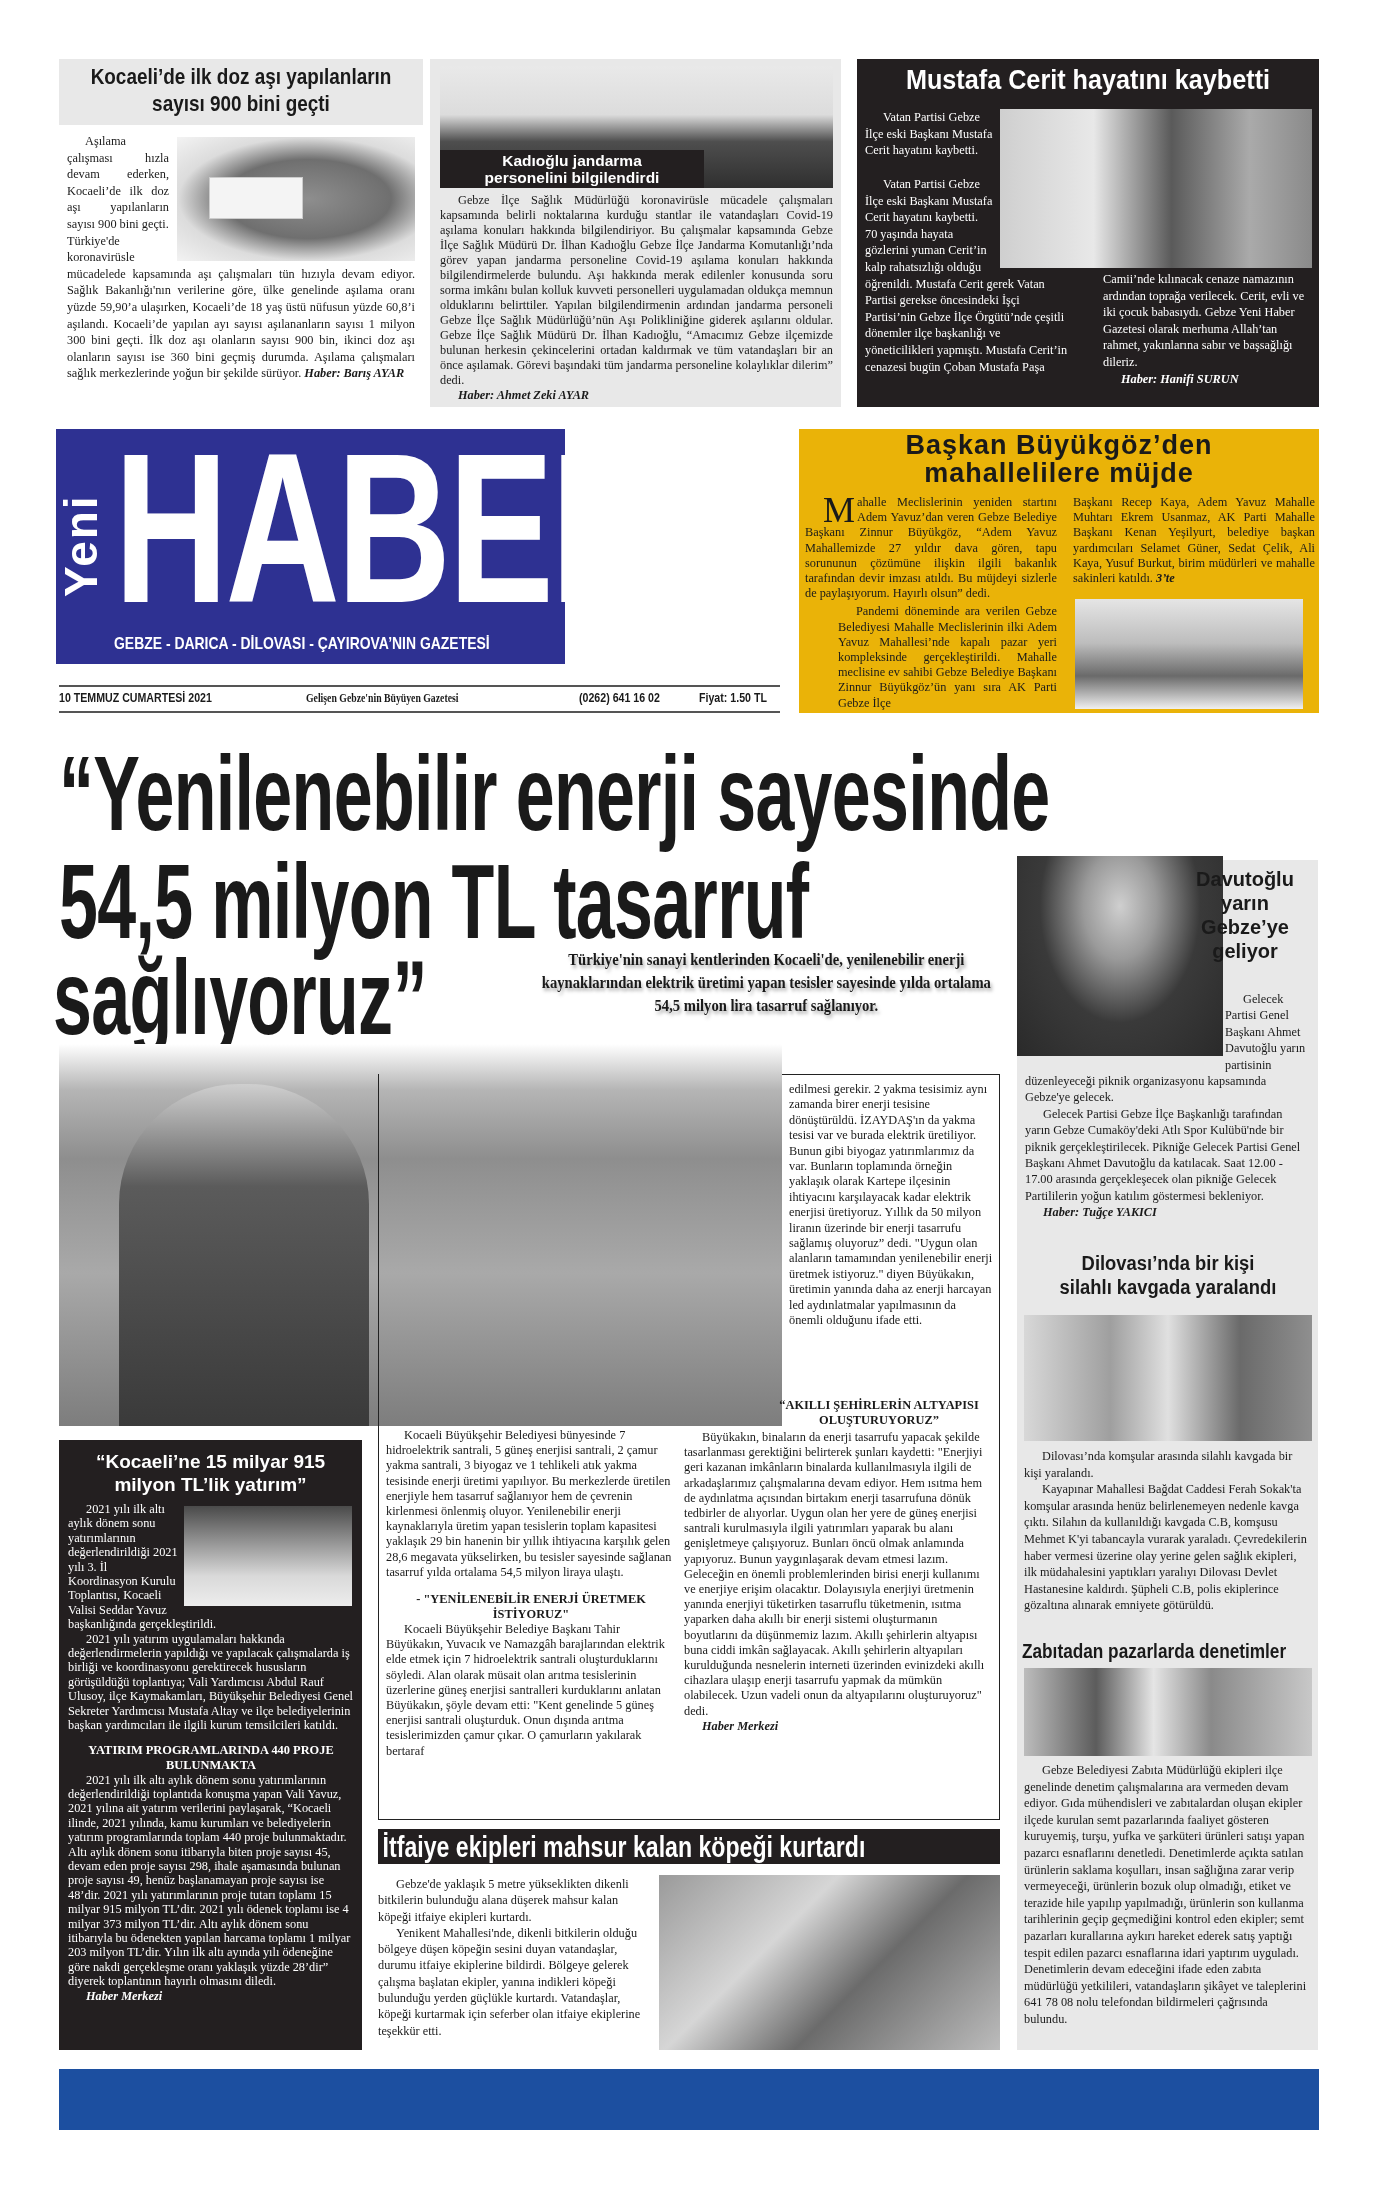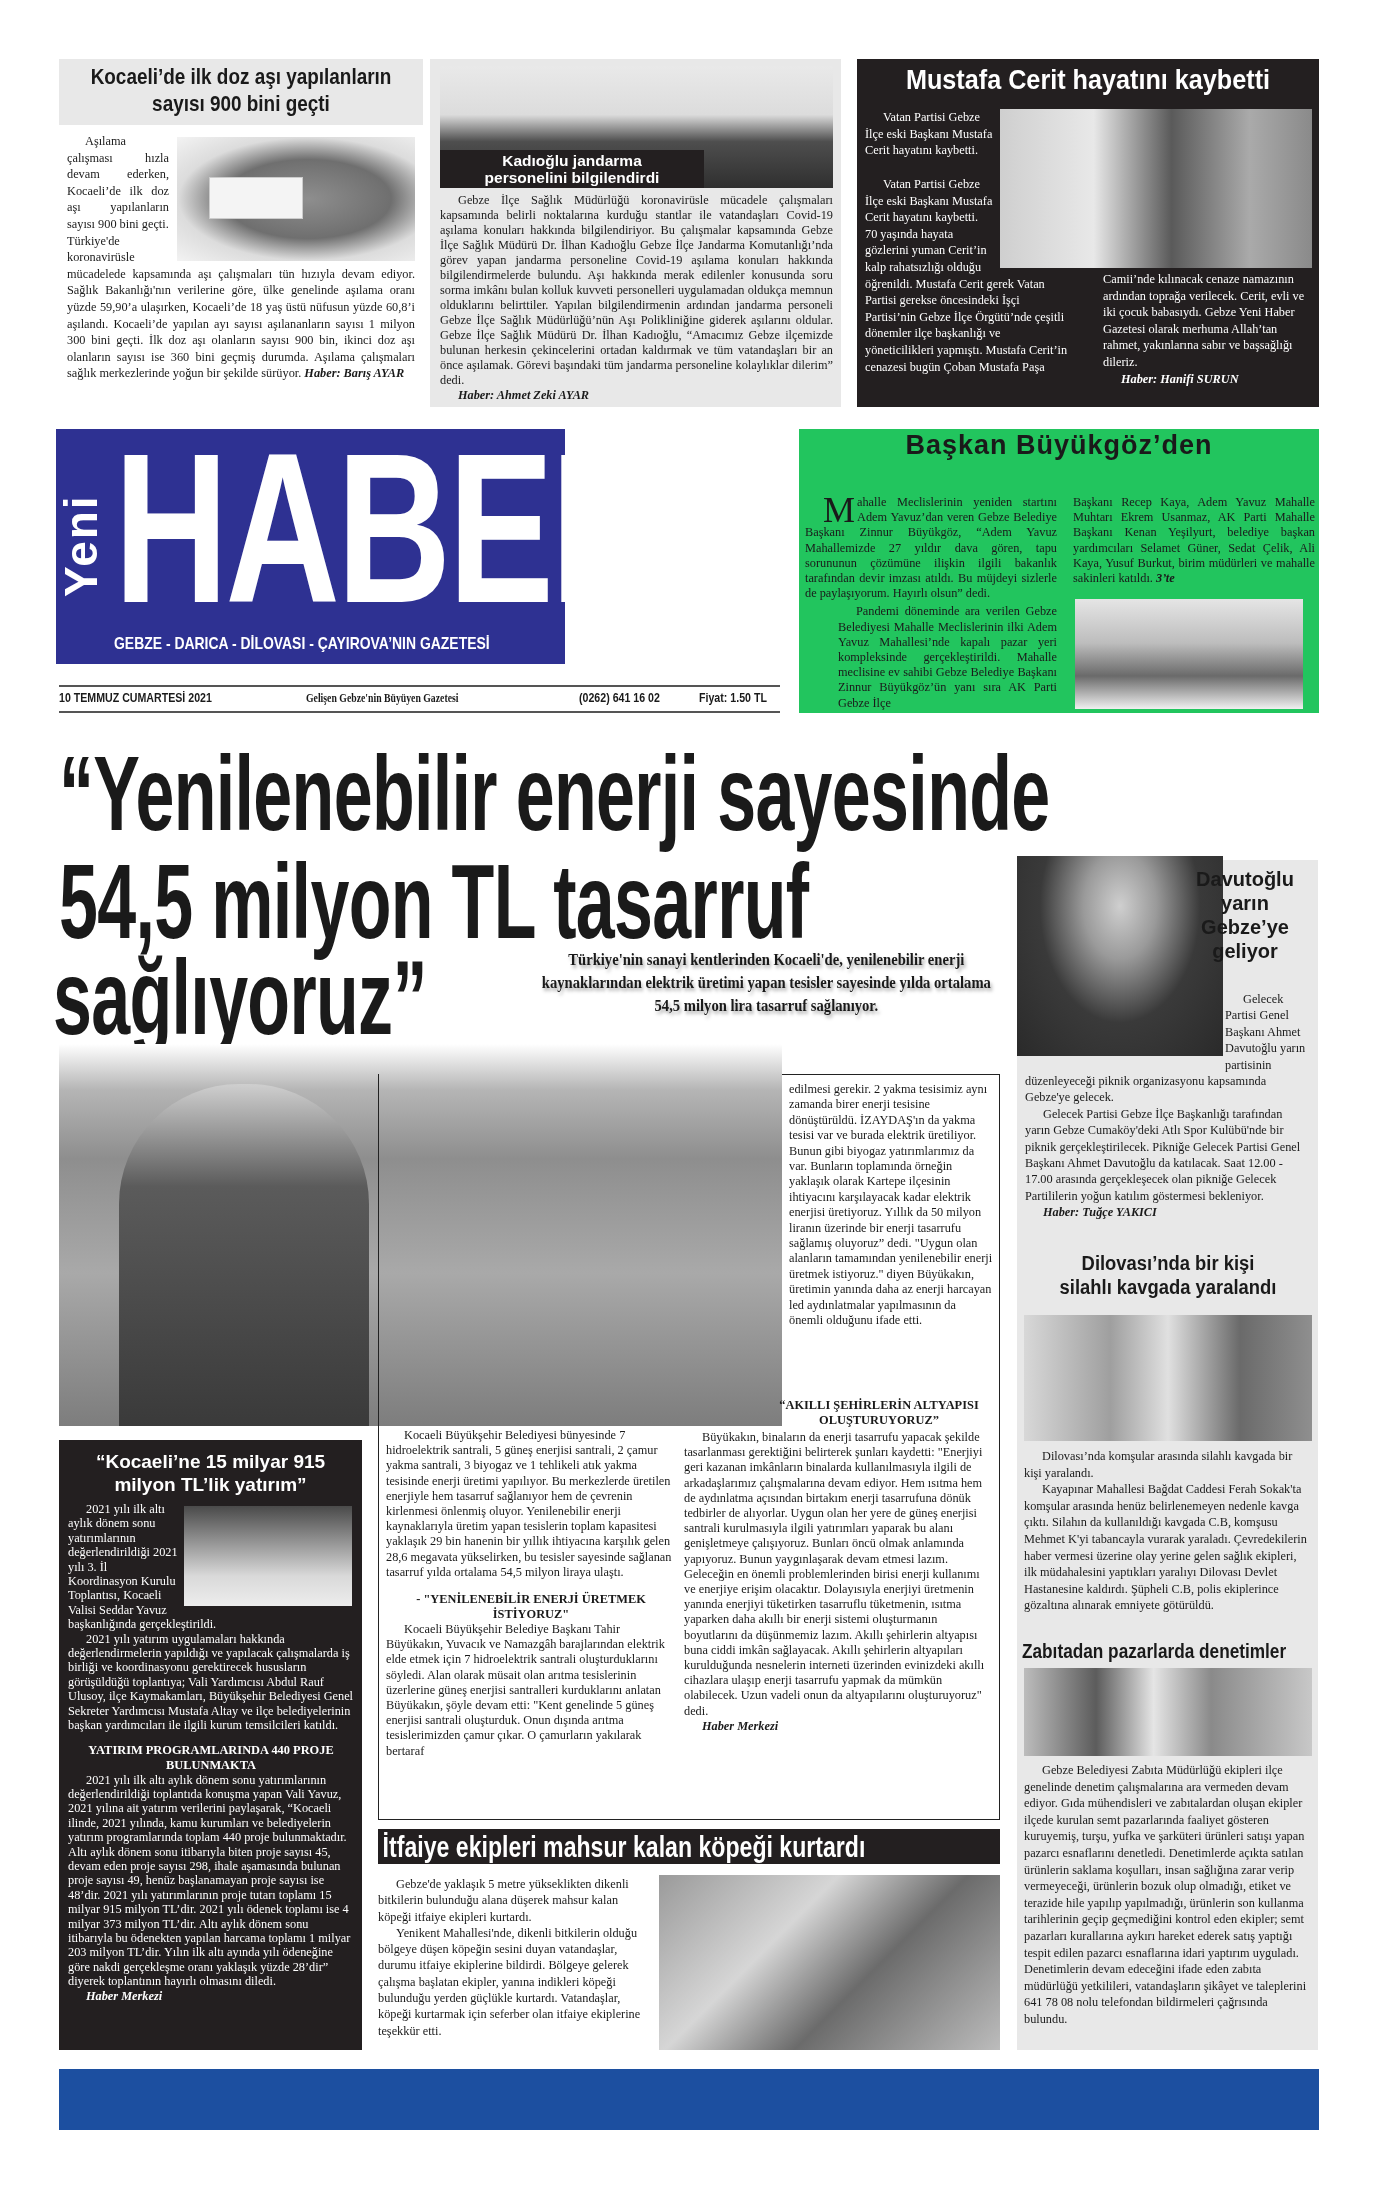--- a/index.html
+++ b/index.html
@@ -74,23 +74,24 @@
   <div class="abs sans" style="left:58px; top:205px; width:448px; color:#fff; font-weight:bold; font-size:17px; line-height:20px; white-space:nowrap; transform:scaleX(0.82); transform-origin:left top;">GEBZE - DARICA - DİLOVASI - ÇAYIROVA’NIN GAZETESİ</div>
 </div>
 
 <div class="abs" style="left:59px; top:685px; width:721px; height:28px; border-top:2px solid #555; border-bottom:2px solid #555; box-sizing:border-box;">
   <span class="abs sans" style="left:0; top:4px; font-weight:bold; font-size:12.5px; transform:scaleX(0.85); transform-origin:left top; white-space:nowrap;">10 TEMMUZ CUMARTESİ 2021</span>
   <span class="abs serif" style="left:247px; top:4px; font-weight:bold; font-size:12.5px; transform:scaleX(0.78); transform-origin:left top; white-space:nowrap;">Gelişen Gebze'nin Büyüyen Gazetesi</span>
   <span class="abs sans" style="left:520px; top:4px; font-weight:bold; font-size:12.5px; transform:scaleX(0.85); transform-origin:left top; white-space:nowrap;">(0262) 641 16 02</span>
   <span class="abs sans" style="left:640px; top:4px; font-weight:bold; font-size:12.5px; transform:scaleX(0.85); transform-origin:left top; white-space:nowrap;">Fiyat: 1.50 TL</span>
 </div>
 
-<div class="abs" style="left:799px; top:429px; width:520px; height:284px; background:#22c55e;">
+<div class="abs" style="left:799px; top:429px; width:520px; height:284px; background:#eab308;">
   <div class="sans center" style="font-weight:bold; font-size:27px; line-height:28px; padding-top:2px; letter-spacing:1px;">
     <div>Başkan Büyükgöz’den</div>
+    <div>mahallelilere müjde</div>
   </div>
   <div class="abs body-text" style="left:6px; top:66px; width:252px; font-size:12.3px; line-height:15.2px;">
     <p><span style="float:left; font-size:36px; line-height:30px; margin:0 2px 0 18px;">M</span><span>ahalle Meclislerinin yeniden startını Adem Yavuz’dan veren Gebze Belediye Başkanı Zinnur Büyükgöz, “Adem Yavuz Mahallemizde 27 yıldır dava gören, tapu sorununun çözümüne ilişkin ilgili bakanlık tarafından devir imzası atıldı. Bu müjdeyi sizlerle de paylaşıyorum. Hayırlı olsun” dedi.</span></p>
     <p class="indent" style="margin-top:3px;margin-left:33px;">Pandemi döneminde ara verilen Gebze Belediyesi Mahalle Meclislerinin ilki Adem Yavuz Mahallesi’nde kapalı pazar yeri kompleksinde gerçekleştirildi. Mahalle meclisine ev sahibi Gebze Belediye Başkanı Zinnur Büyükgöz’ün yanı sıra AK Parti Gebze İlçe</p>
   </div>
   <div class="abs body-text" style="left:274px; top:66px; width:242px; font-size:12.3px; line-height:15.2px;">
     <p style="display:inline;">Başkanı Recep Kaya, Adem Yavuz Mahalle Muhtarı Ekrem Usanmaz, AK Parti Mahalle Başkanı Kenan Yeşilyurt, belediye başkan yardımcıları Selamet Güner, Sedat Çelik, Ali Kaya, Yusuf Burkut, birim müdürleri ve mahalle sakinleri katıldı.</p>
     <span class="sig">3’te</span>
   </div>
   <div class="photo" style="left:276px; top:170px; width:228px; height:110px; background:linear-gradient(180deg,#e5e5e5 0%,#bdbdbd 40%,#6a6a6a 70%,#f0f0f0 100%);"></div>

